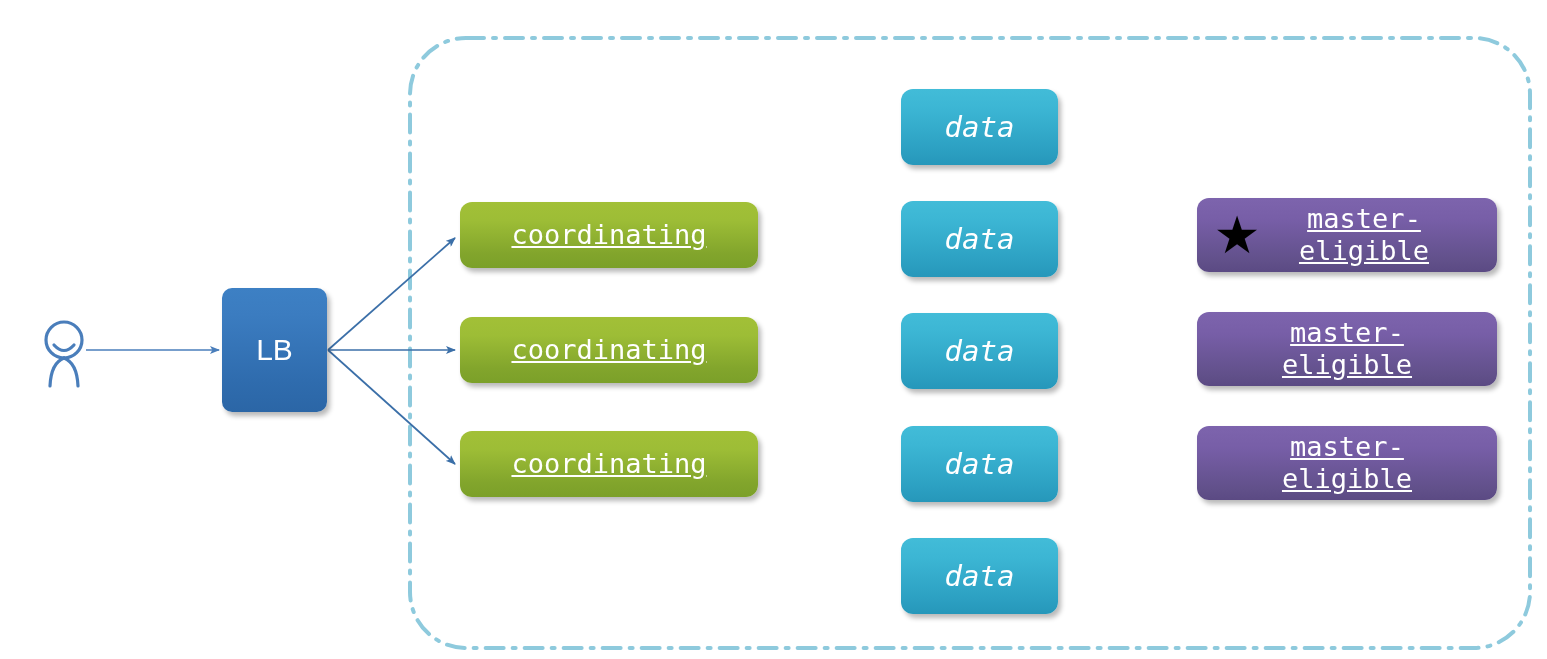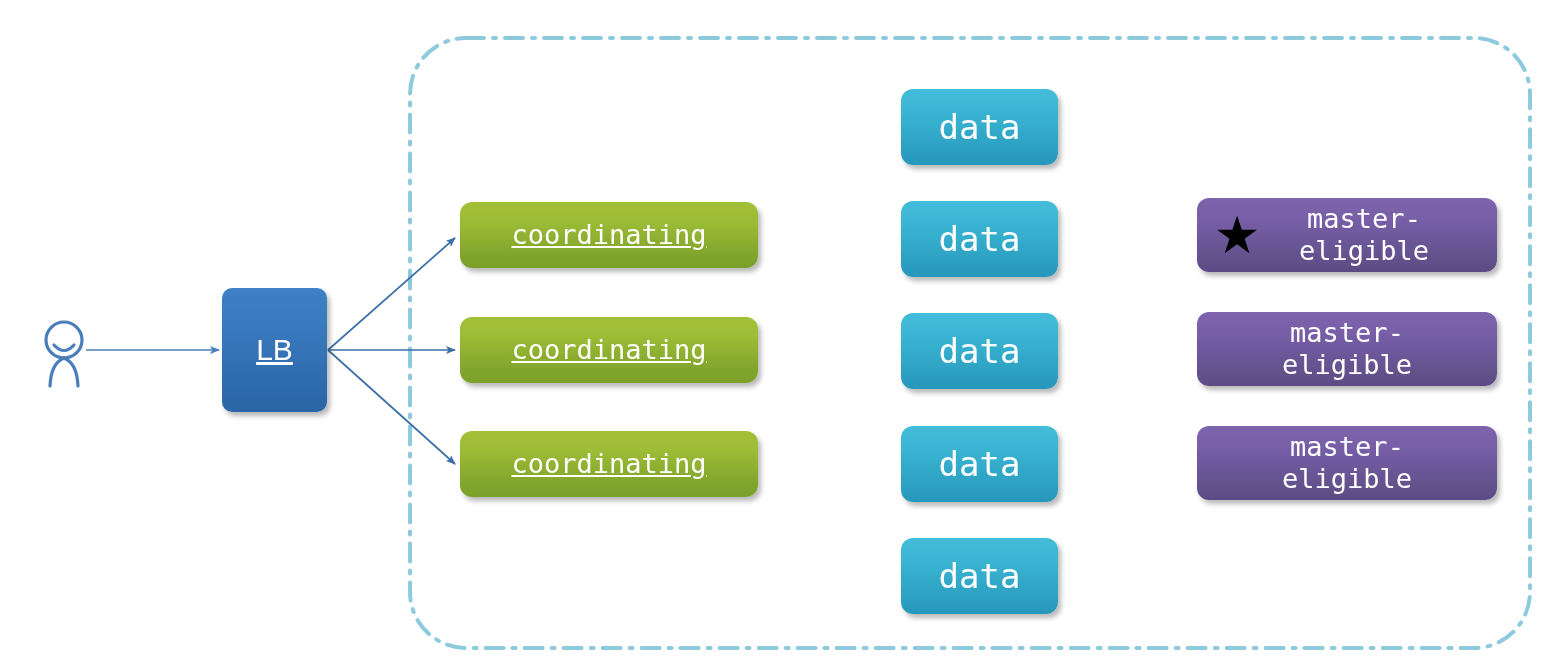--- a/index.html
+++ b/index.html
@@ -47,42 +47,43 @@
   }
 
   .node-coordinating {
     background: linear-gradient(to bottom, #a2c037 0%, #9dbd36 28%, #82a52c 78%, #7ba029 100%);
     font-size: 27px;
     text-decoration: underline;
   }
 
   .node-data {
     background: linear-gradient(to bottom, #42bcd8 0%, #3cb6d4 25%, #2ca0c2 80%, #2697ba 100%);
-    font-size: 34px;
+    font-size: 29px;
+    font-style: italic;
   }
 
   .node-master {
     background: linear-gradient(to bottom, #7d64ad 0%, #775ea7 30%, #61508a 85%, #5b4a83 100%);
     font-size: 27px;
     position: absolute;
   }
 
   .node-lb {
     background: linear-gradient(to bottom, #3d80c4 0%, #3b7cc0 22%, #2f6cae 75%, #2b66a6 100%);
     font-family: "Liberation Sans", sans-serif;
     font-size: 30px;
     border-radius: 10px;
-    text-decoration: underline;
   }
 
   .master-label {
     display: block;
     width: 100%;
     padding-left: 34px;
     box-sizing: border-box;
+    text-decoration: underline;
   }
   .master-label.no-star {
     padding-left: 0;
   }
 
   .star-icon {
     position: absolute;
     left: 14px;
     top: 50%;
     transform: translateY(-50%);

